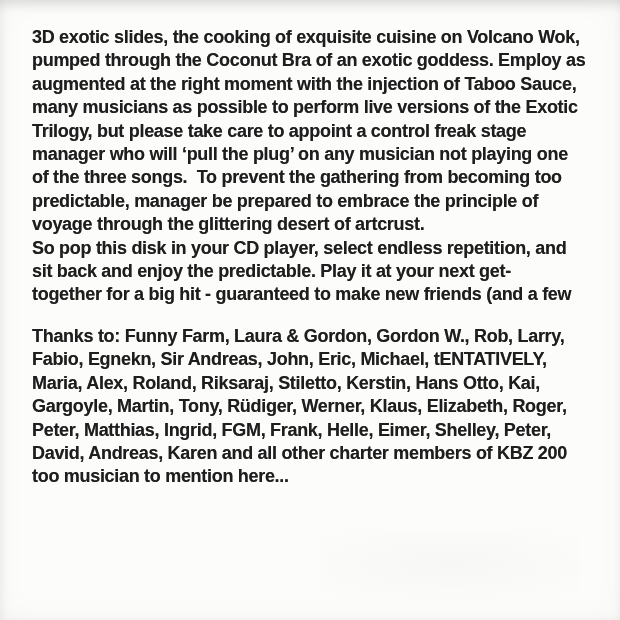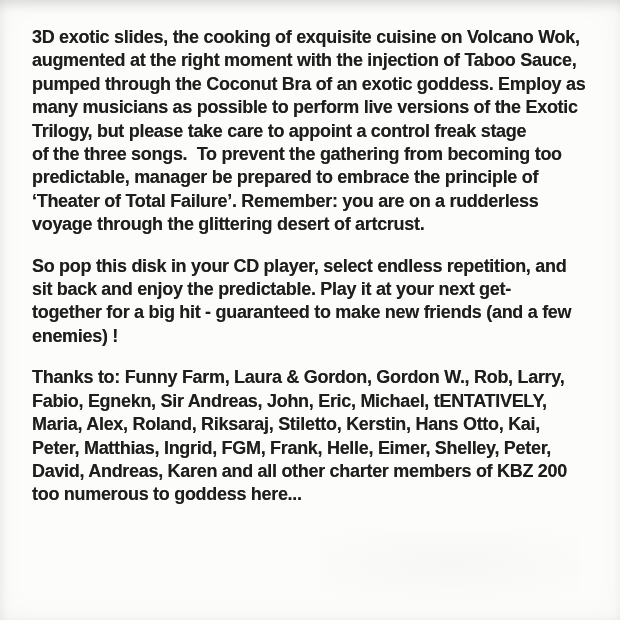--- a/index.html
+++ b/index.html
@@ -43,61 +43,61 @@
     background: radial-gradient(ellipse at center, rgba(0,0,0,0.02), rgba(0,0,0,0));
     pointer-events: none;
   }
   .content {
     position: relative;
     padding: 26px 18px 0 32px;
   }
   .para {
     margin: 0;
   }
-  .para.gap-small { margin-top: 18px; }
+  .para.gap-small { }
   .para.gap-large { margin-top: 18px; }
   .line {
     font-family: "Liberation Sans", sans-serif;
     font-weight: 700;
     font-size: 18px;
     line-height: 23.4px;
     letter-spacing: -0.3px;
     color: #1e1e1e;
     white-space: pre;          
     text-shadow: 0 0 0.5px rgba(25,25,25,0.55); 
   }
 </style>
 </head>
 <body>
 
 <div class="page">
   <div class="content">
 
     <div class="para">
       <div class="line">3D exotic slides, the cooking of exquisite cuisine on Volcano Wok,</div>
+      <div class="line">pumped through the Coconut Bra of an exotic goddess. Employ as</div>
       <div class="line">augmented at the right moment with the injection of Taboo Sauce,</div>
-      <div class="line">pumped through the Coconut Bra of an exotic goddess. Employ as</div>
       <div class="line">many musicians as possible to perform live versions of the Exotic</div>
       <div class="line">Trilogy, but please take care to appoint a control freak stage</div>
+      <div class="line">manager who will ‘pull the plug’ on any musician not playing one</div>
       <div class="line">of the three songs.  To prevent the gathering from becoming too</div>
       <div class="line">predictable, manager be prepared to embrace the principle of</div>
-      <div class="line">‘Theater of Total Failure’. Remember: you are on a rudderless</div>
       <div class="line">voyage through the glittering desert of artcrust.</div>
     </div>
 
     <div class="para gap-small">
       <div class="line">So pop this disk in your CD player, select endless repetition, and</div>
       <div class="line">sit back and enjoy the predictable. Play it at your next get-</div>
       <div class="line">together for a big hit - guaranteed to make new friends (and a few</div>
-      <div class="line">enemies) !</div>
     </div>
 
     <div class="para gap-large">
       <div class="line">Thanks to: Funny Farm, Laura &amp; Gordon, Gordon W., Rob, Larry,</div>
       <div class="line">Fabio, Egnekn, Sir Andreas, John, Eric, Michael, tENTATIVELY,</div>
       <div class="line">Maria, Alex, Roland, Riksaraj, Stiletto, Kerstin, Hans Otto, Kai,</div>
+      <div class="line">Gargoyle, Martin, Tony, Rüdiger, Werner, Klaus, Elizabeth, Roger,</div>
       <div class="line">Peter, Matthias, Ingrid, FGM, Frank, Helle, Eimer, Shelley, Peter,</div>
       <div class="line">David, Andreas, Karen and all other charter members of KBZ 200</div>
-      <div class="line">too numerous to goddess here...</div>
+      <div class="line">too musician to mention here...</div>
     </div>
 
   </div>
 </div>
 
 </body></html>

